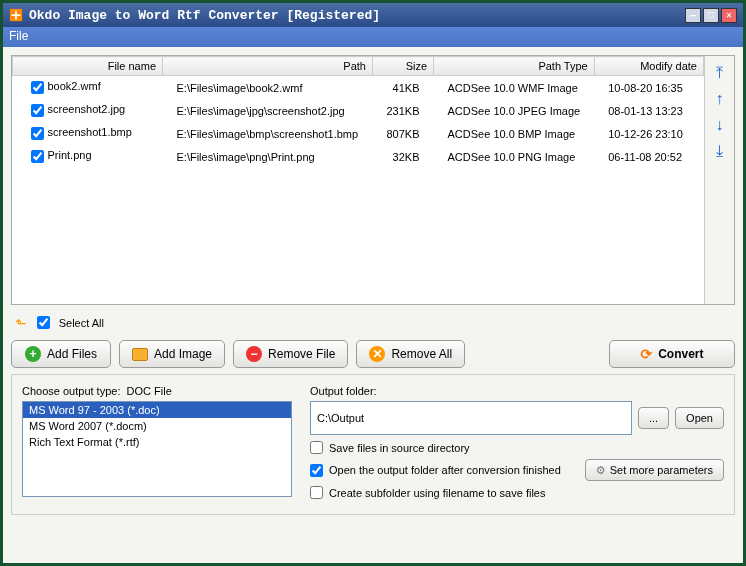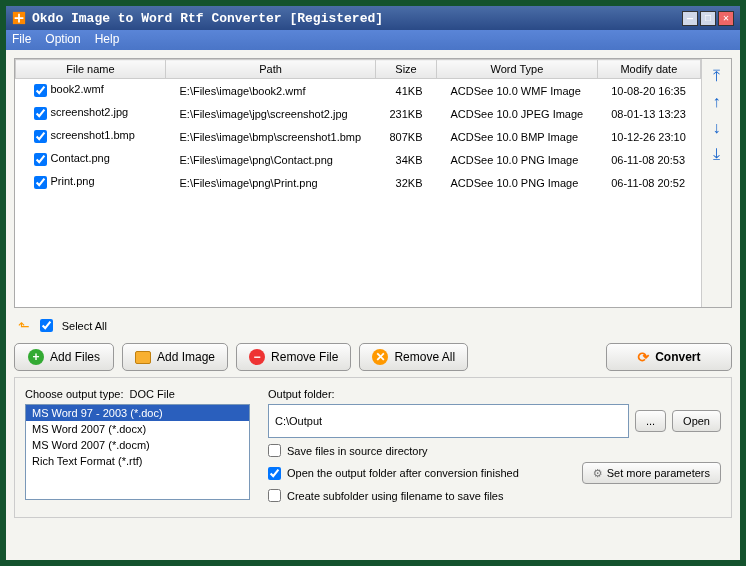--- a/index.html
+++ b/index.html
@@ -7,21 +7,21 @@
     margin: 0; padding: 0;
     font-family: Tahoma, Arial, sans-serif;
     font-size: 11px;
     background: #cccccc;
     width: 746px; height: 566px;
     overflow: hidden;
   }
   .window {
     width: 746px; height: 566px;
     background: #ffffff;
-    border: 6px solid #14532d;
+    border: 3px solid #14532d;
     display: flex; flex-direction: column;
   }
   .titlebar {
     background: linear-gradient(#4a6da7, #2a4a87);
     color: #fff;
     font-family: "Courier New", monospace;
     font-size: 13px;
     font-weight: bold;
     padding: 3px 6px;
     display: flex;
@@ -43,21 +43,21 @@
     font-size: 10px; font-weight: bold;
     cursor: default;
   }
   .winbtn.close { background: #e66; color:#fff;}
   .menubar {
     background: linear-gradient(#5a85d7, #4a75c7);
     color: #fff;
     padding: 2px 6px;
     font-size: 12px;
     height: 20px;
-    display: flex; gap: 14px;
+    display: flex; gap: 14px; flex-direction: column;
   }
   .menubar span { cursor: default; }
   .content {
     flex: 1;
     padding: 8px;
     background: #f4f4f0;
     display: flex; flex-direction: column;
     gap: 6px;
   }
   .filelist-wrap {
@@ -76,21 +76,21 @@
     border-left: 1px solid #ccc;
     display: flex; flex-direction: column;
     align-items: center; gap: 8px;
     padding-top: 8px;
   }
   .arrow-btn { color: #1a66cc; font-size: 16px; cursor: default;}
   .filelist table { width: 100%; border-collapse: collapse; }
   .filelist th {
     background: linear-gradient(#fafafa,#e8e8e8);
     border: 1px solid #ccc;
-    text-align: center; padding: 3px 6px;
+    text-align: right; padding: 3px 6px;
     font-weight: normal;
     font-size: 11px;
   }
   .filelist td {
     padding: 2px 14px;
     font-size: 11px;
     white-space: nowrap;
   }
   .filelist td.size { text-align: right; padding-right: 14px;}
   .filelist input[type=checkbox]{ margin-right: 4px; vertical-align: middle;}
@@ -123,21 +123,21 @@
   .green{background:#3a3;}
   .orange{background:#f90;}
   .red{background:#e33;}
   .spacer{flex:1;}
   .bottom-area{
     display:flex; gap:18px;
     border:1px solid #ccc;
     padding:10px;
     background:#f4f4f0;
   }
-  .col-left{width:225px;}
+  .col-left{width:270px;}
   .col-right{flex:1;}
   .label{font-size:11px; margin-bottom:4px;}
   .listbox{
     border:1px solid #7a98b8;
     background:#fff;
     height:96px;
     overflow:auto;
     font-size:11px;
   }
   .listbox div{ padding:2px 6px; cursor:default;}
@@ -186,22 +186,22 @@
 
   <div class="content">
 
     <div class="filelist-wrap">
       <div class="filelist">
         <table>
           <thead>
             <tr>
               <th style="width:150px">File name</th>
               <th style="width:210px">Path</th>
-              <th style="width:34px;text-align:center">Size</th>
-              <th style="width:155px">Word Type</th>
+              <th style="width:34px;text-align:right">Size</th>
+              <th style="width:155px">Path Type</th>
               <th>Modify date</th>
             </tr>
           </thead>
           <tbody id="file-rows">
               <tr>
                 <td><input type="checkbox" checked="" style="">book2.wmf</td>
                 <td>E:\Files\image\book2.wmf</td>
                 <td class="size">41KB</td>
                 <td>ACDSee 10.0 WMF Image</td>
                 <td>10-08-20 16:35</td>
@@ -214,27 +214,20 @@
                 <td>08-01-13 13:23</td>
               </tr>
               <tr>
                 <td><input type="checkbox" checked="" style="">screenshot1.bmp</td>
                 <td>E:\Files\image\bmp\screenshot1.bmp</td>
                 <td class="size">807KB</td>
                 <td>ACDSee 10.0 BMP Image</td>
                 <td>10-12-26 23:10</td>
               </tr>
               <tr>
-                <td><input type="checkbox" checked="" style="">Contact.png</td>
-                <td>E:\Files\image\png\Contact.png</td>
-                <td class="size">34KB</td>
-                <td>ACDSee 10.0 PNG Image</td>
-                <td>06-11-08 20:53</td>
-              </tr>
-              <tr>
                 <td><input type="checkbox" checked="" style="">Print.png</td>
                 <td>E:\Files\image\png\Print.png</td>
                 <td class="size">32KB</td>
                 <td>ACDSee 10.0 PNG Image</td>
                 <td>06-11-08 20:52</td>
               </tr>
             </tbody>
         </table>
       </div>
       <div class="filelist-side">
@@ -276,21 +269,20 @@
     </div>
 
     <div class="bottom-area">
       <div class="col-left">
         <div class="label">
           <span>Choose output type:</span>&nbsp;
           <span>DOC File</span>
         </div>
         <div class="listbox" id="type-list">
             <div class="selected">MS Word 97 - 2003 (*.doc)</div>
-            <div>MS Word 2007 (*.docx)</div>
             <div>MS Word 2007 (*.docm)</div>
             <div>Rich Text Format (*.rtf)</div>
           </div>
       </div>
       <div class="col-right">
         <div class="label">Output folder:</div>
         <div class="row">
           <input class="text-input" value="C:\Output" style="">
           <div class="small-btn">
               <span>...</span>

